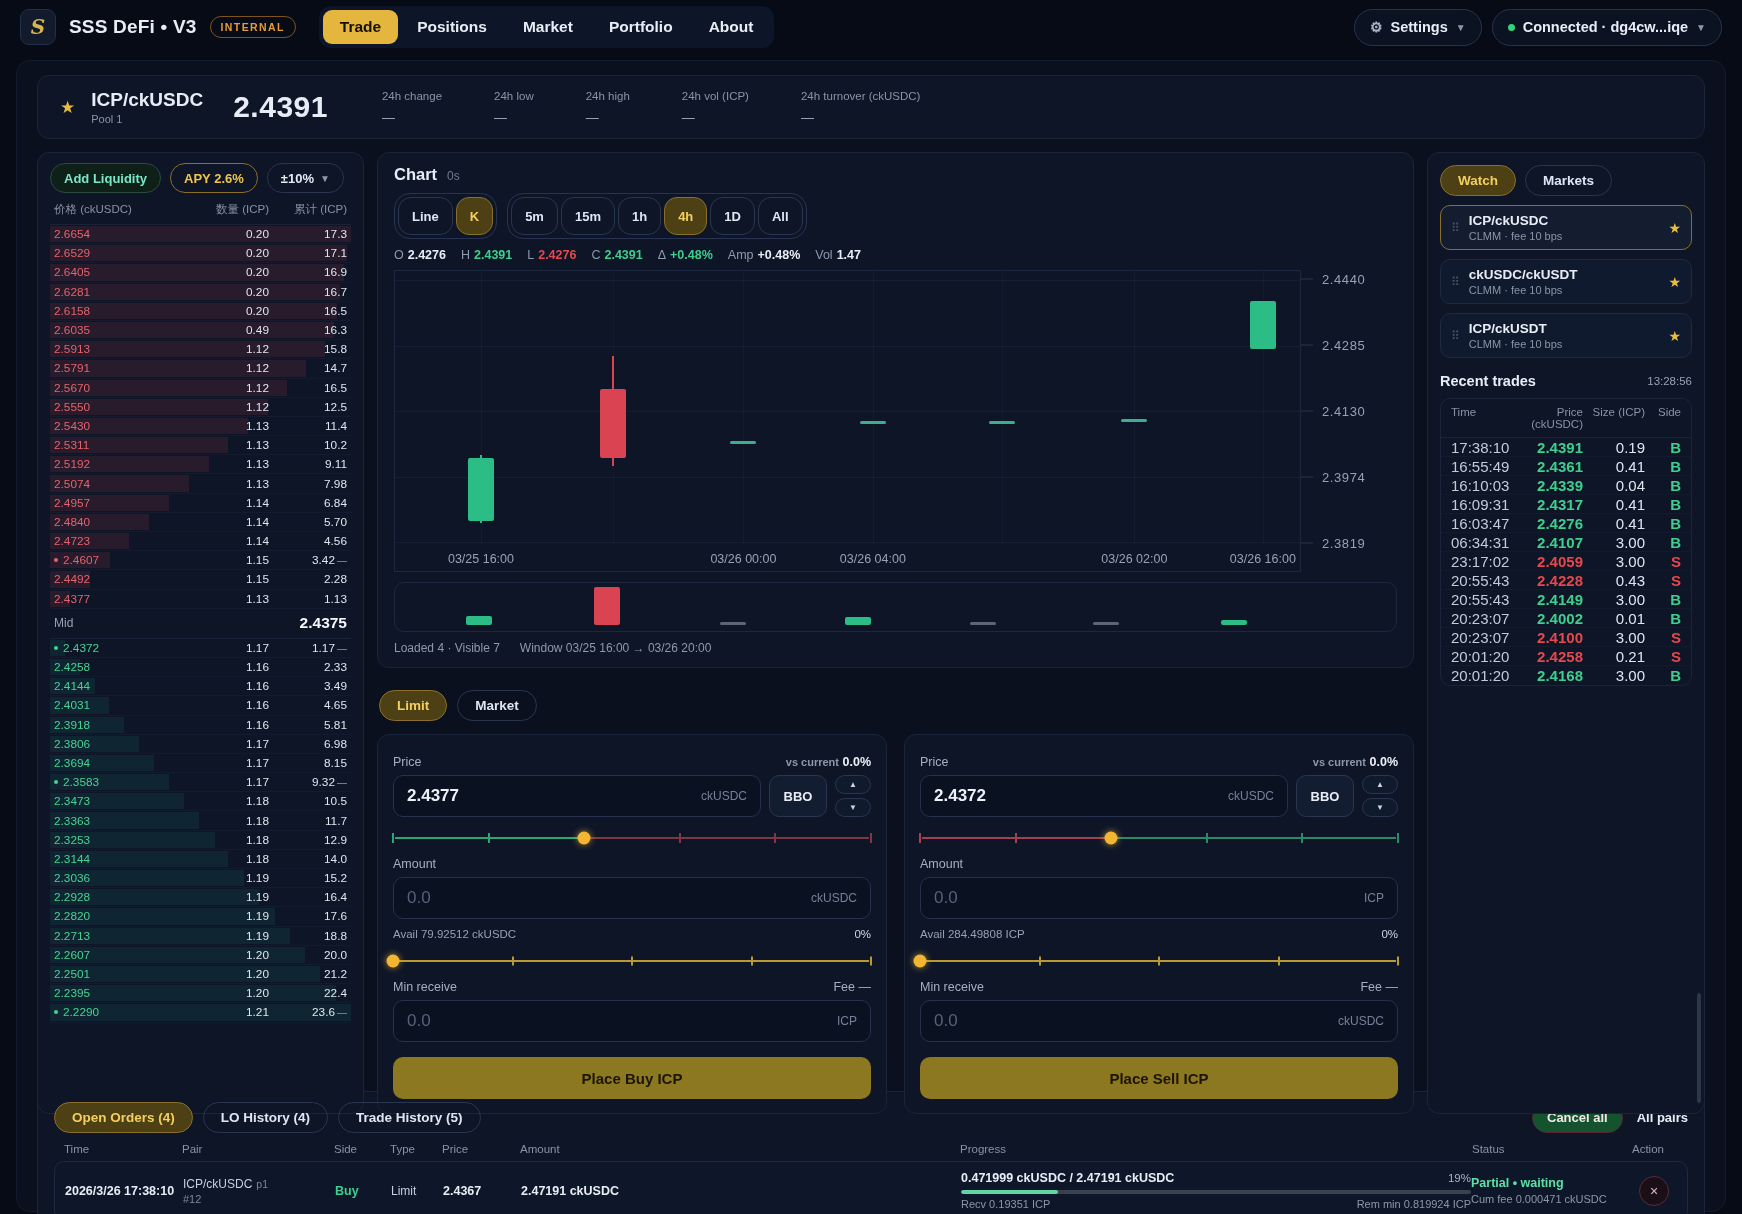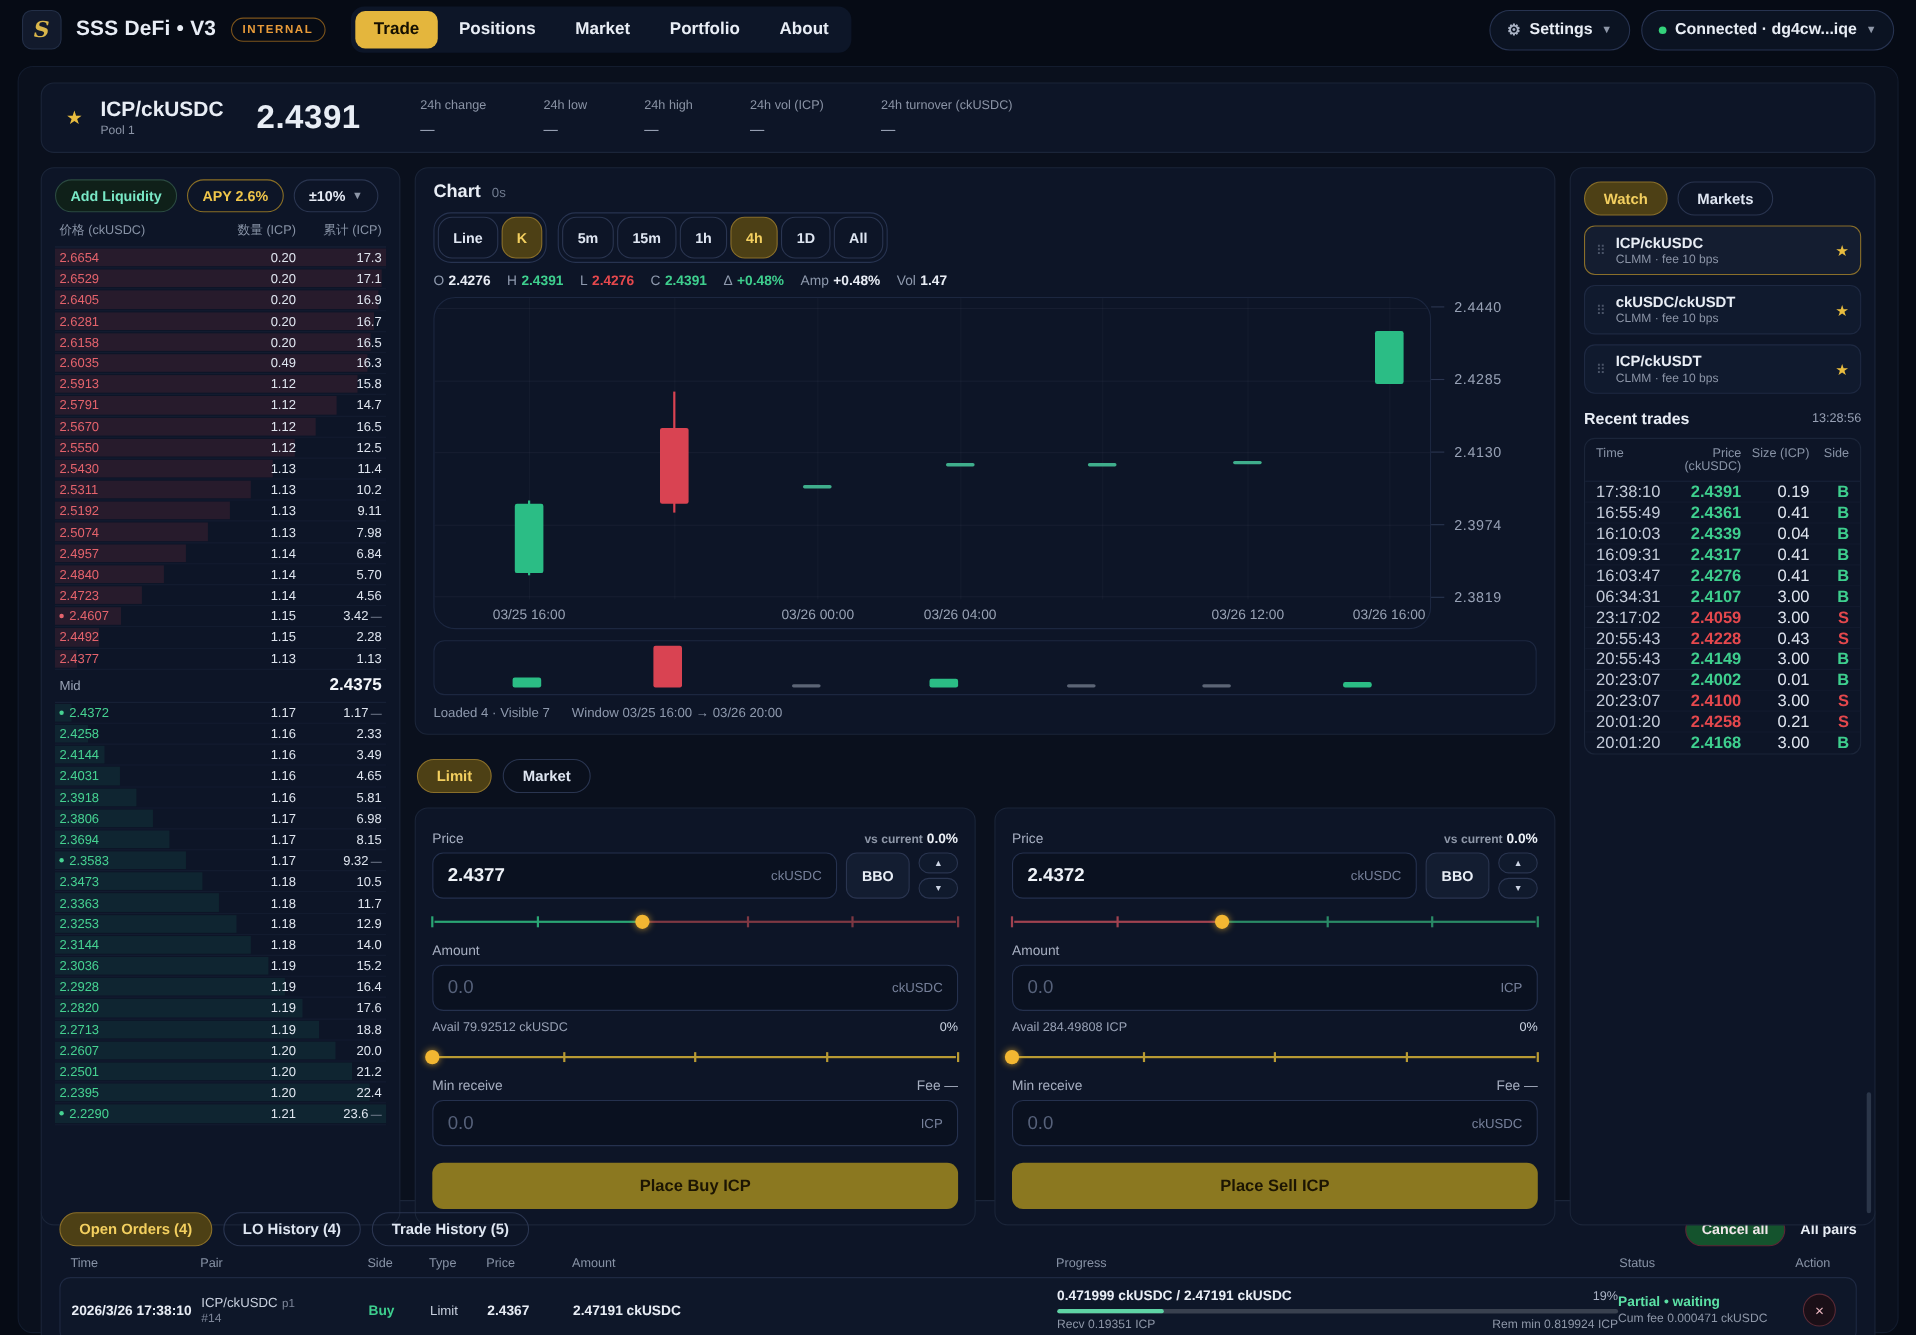--- a/index.html
+++ b/index.html
@@ -77,21 +77,21 @@
   .chart-sub { font-size:12px; color:#717c90; }
   .btn-row { display:flex; gap:10px; margin-top:9px; }
   .pill-group { display:flex; gap:3px; border:1px solid #273350; border-radius:16px; padding:3px; }
   .cpill { height:38px; padding:0 13px; border-radius:13px; border:1px solid #2a3550; background:transparent;
            color:#dfe6f2; font-weight:bold; font-size:13px; display:flex; align-items:center; cursor:pointer; }
   .cpill.gold { background:#4d4015; border-color:#8a6f2a; color:#f3cf5f; }
   .ohlc { display:flex; gap:15px; margin-top:9px; font-size:12.5px; color:#8e99ad; }
   .ohlc b { color:#e9edf5; margin-left:4px; }
   .ohlc b.g { color:#3ecf8e; } .ohlc b.r { color:#e5484d; }
   .plot-row { display:flex; margin-top:8px; }
-  .plot-box { flex:1; border:1px solid #1c2740; border-radius:20px; position:relative; height:302px; overflow:hidden; }
+  .plot-box { flex:1; border:1px solid #1c2740; border-radius:0; position:relative; height:302px; overflow:hidden; }
   .plot-area { position:absolute; left:0; right:0; top:0; bottom:26px; }
   .time-axis { position:absolute; left:0; right:0; bottom:0; height:26px; }
   .xlabel { position:absolute; transform:translateX(-50%); bottom:5px; font-size:12.5px; color:#98a2b4; white-space:nowrap; }
   .ygutter { width:96px; position:relative; height:276px; }
   .ylabel { position:absolute; left:0; transform:translateY(-50%); display:flex; align-items:center;
             color:#97a1b5; font-size:13px; letter-spacing:.6px; }
   .ylabel::before { content:""; width:12px; height:1px; background:#2a3550; margin-right:9px; }
   .hgrid { position:absolute; left:0; right:0; height:1px; background:rgba(151,161,181,.07); }
   .vgrid { position:absolute; top:0; bottom:0; width:1px; background:rgba(151,161,181,.05); }
   .candle-wick { position:absolute; width:2px; transform:translateX(-50%); }
@@ -570,21 +570,21 @@
                 <div class="vgrid" style="left: 81.7%;"></div>
                 <div class="candle-body" style="left: 81.7%; top: 54%; height: 1.1%; background: rgb(63, 174, 140);"></div>
                 <div class="vgrid" style="left: 95.9%;"></div>
                 <div class="candle-wick" style="left: 95.9%; top: 10.9231%; height: 17.6923%; background: rgb(43, 189, 133);"></div>
                 <div class="candle-body" style="left: 95.9%; top: 10.9231%; height: 17.6923%; background: rgb(43, 189, 133);"></div>
               </div>
             <div class="time-axis">
                 <div class="xlabel" style="left: 9.5%;">03/25 16:00</div>
                 <div class="xlabel" style="left: 38.5%;">03/26 00:00</div>
                 <div class="xlabel" style="left: 52.8%;">03/26 04:00</div>
-                <div class="xlabel" style="left: 81.7%;">03/26 12:00</div>
+                <div class="xlabel" style="left: 81.7%;">03/26 02:00</div>
                 <div class="xlabel" style="left: 95.9%;">03/26 16:00</div>
               </div>
           </div>
           <div class="ygutter">
               <div class="ylabel" style="top: 3.38462%;">2.4440</div>
               <div class="ylabel" style="top: 27.2308%;">2.4285</div>
               <div class="ylabel" style="top: 51.0769%;">2.4130</div>
               <div class="ylabel" style="top: 75.0769%;">2.3974</div>
               <div class="ylabel" style="top: 98.9231%;">2.3819</div>
             </div>
@@ -880,21 +880,21 @@
       <span>Price</span>
         <span>Amount</span>
       <span>Progress</span>
         <span>Status</span>
       <span>Action</span>
     </div>
     <div class="ord-row">
       <div class="o-time">2026/3/26 17:38:10</div>
       <div>
         <div class="o-pair1"><span>ICP/ckUSDC</span><span class="o-tag">p1</span></div>
-        <div class="o-pair2">#14</div>
+        <div class="o-pair2">#12</div>
       </div>
       <div class="o-side">Buy</div>
       <div class="o-type">Limit</div>
       <div class="o-price">2.4367</div>
       <div class="o-amt">2.47191 ckUSDC</div>
       <div>
         <div class="prog-l1">
           <span class="prog-text">0.471999 ckUSDC / 2.47191 ckUSDC</span>
           <span class="prog-pct">19%</span>
         </div>

